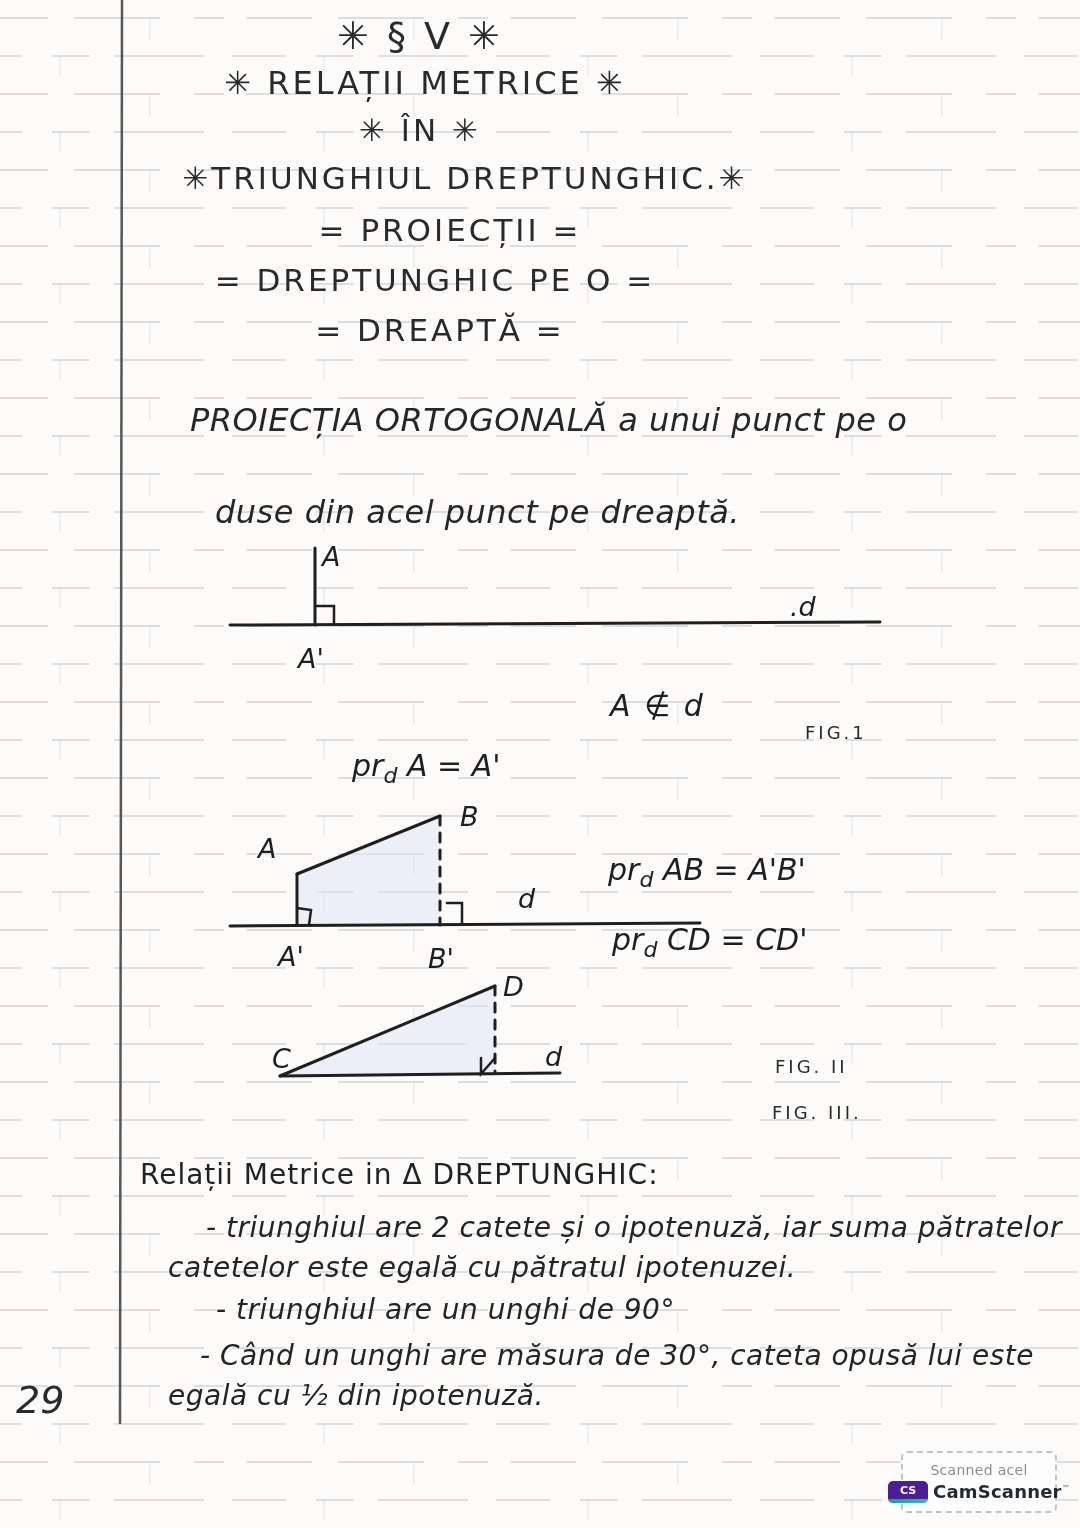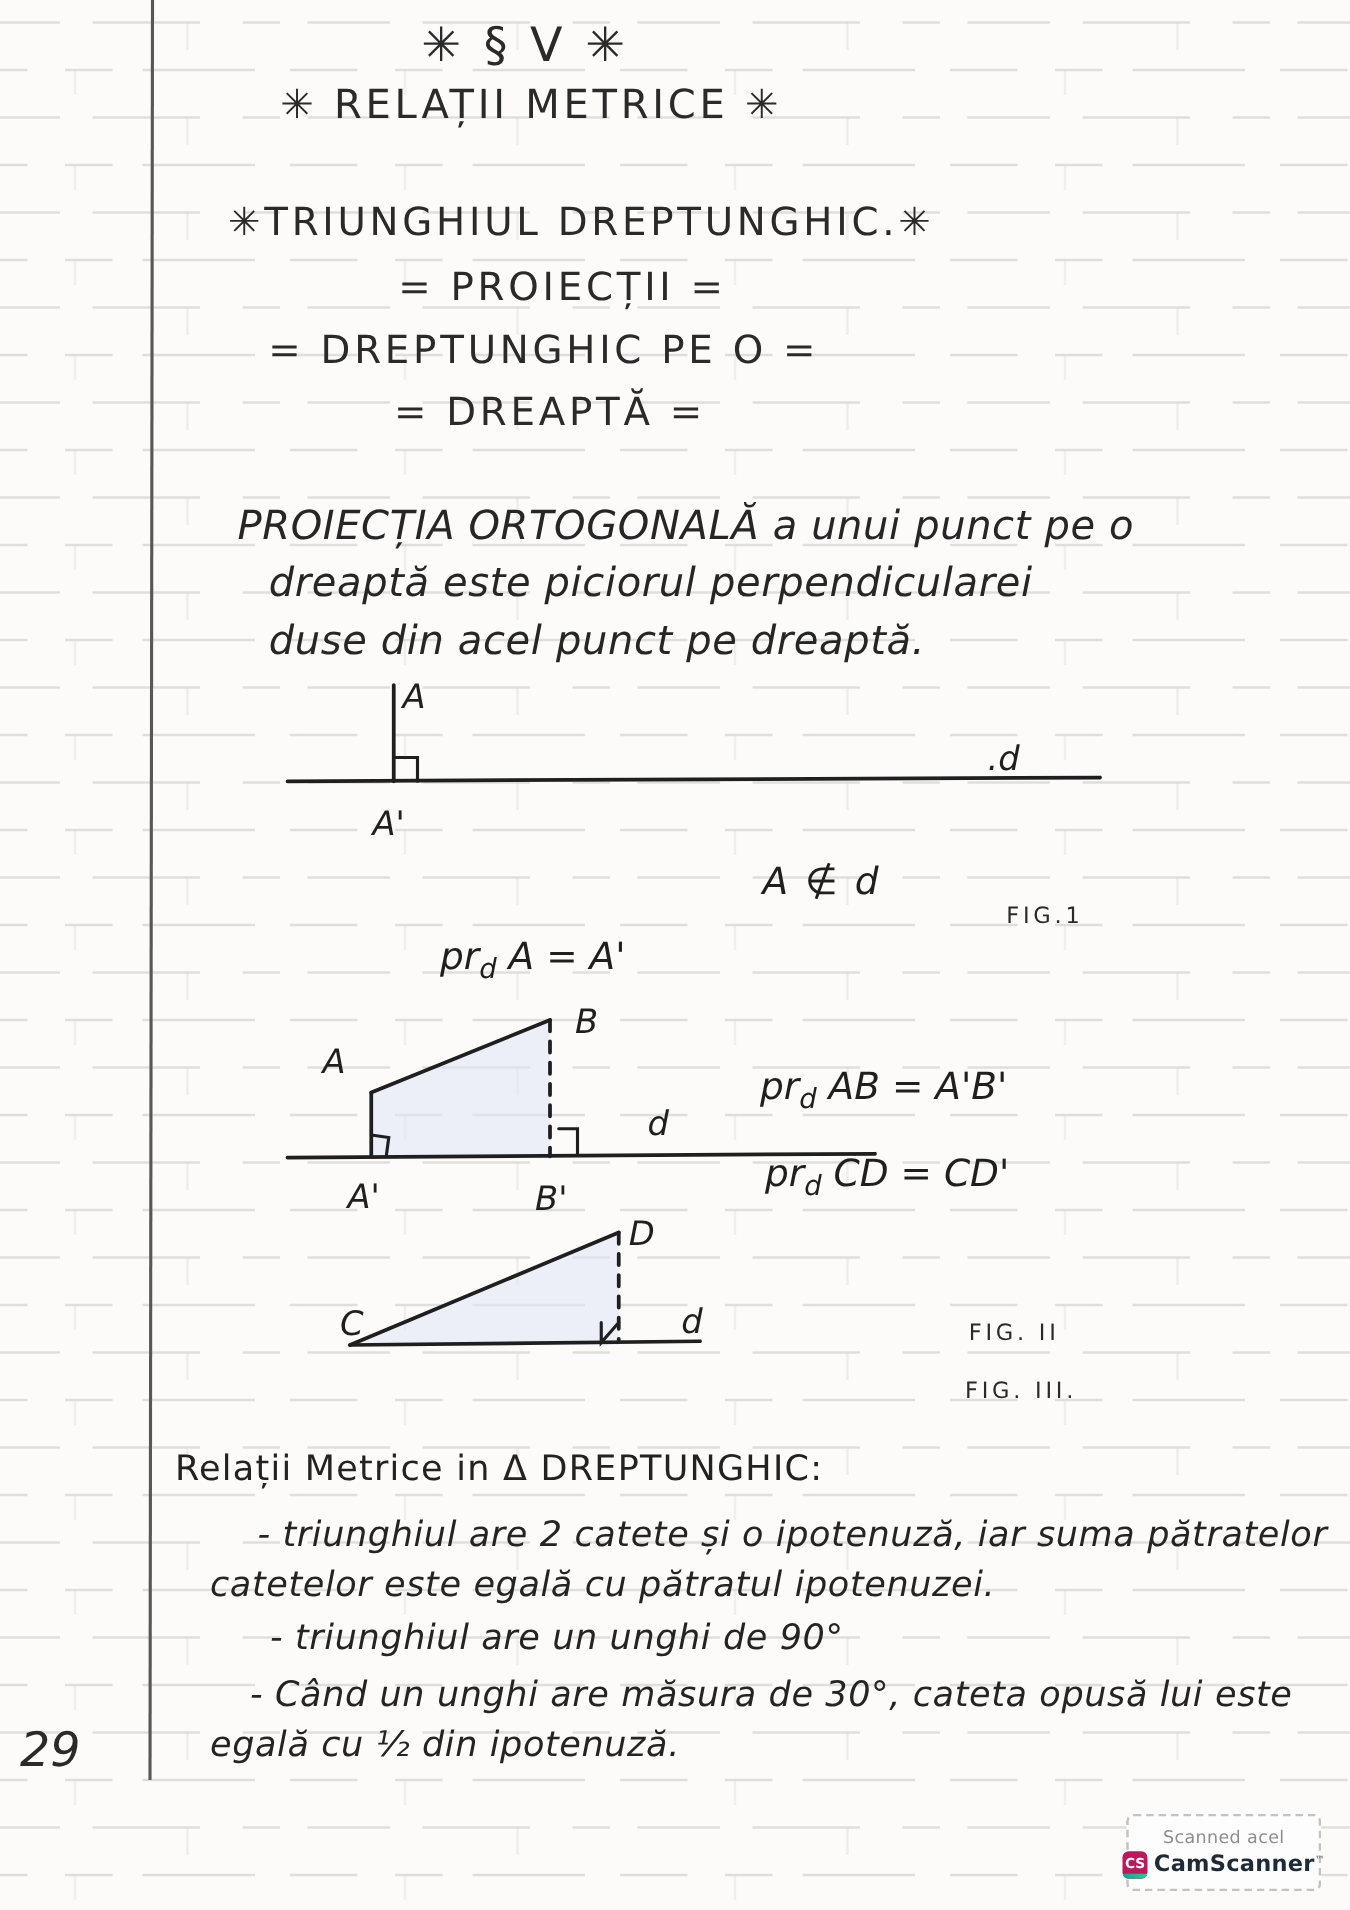--- a/index.html
+++ b/index.html
@@ -32,21 +32,21 @@
   .fig-label{font-size:27px;font-style:italic;fill:#1f1f1f;}
   
   .badge{
     position:absolute;left:901px;top:1451px;width:152px;height:58px;
     background:#fdfdfd;border:2px dashed #c3c3c3;border-radius:6px;
     display:flex;flex-direction:column;align-items:center;justify-content:center;gap:3px;
   }
   .badge-top{font-size:14px;color:#8e8e8e;letter-spacing:.3px;}
   .badge-row{display:flex;align-items:center;gap:5px;}
   .cs-icon{
-    width:20px;height:22px;border-radius:5px;background:#be185d;position:relative;
+    width:40px;height:22px;border-radius:5px;background:#4c1d95;position:relative;
     display:flex;align-items:center;justify-content:center;overflow:hidden;
   }
   .cs-icon span{color:#fff;font-size:11px;font-weight:bold;letter-spacing:0;line-height:1;margin-top:-2px;}
   .cs-icon::after{
     content:"";position:absolute;left:0;right:0;bottom:0;height:4px;
     background:linear-gradient(90deg,#0ea78d,#2bc79c);
   }
   .badge-name{font-size:18px;font-weight:600;color:#1e2b37;letter-spacing:.2px;}
   .badge-tm{font-size:8px;color:#888;vertical-align:super;}
 </style>
@@ -63,27 +63,27 @@
         <line x1="150" y1="18" x2="150" y2="40" stroke="#d4d4d4" stroke-width="2" opacity="0.35"></line>
         <line x1="60" y1="56" x2="60" y2="76" stroke="#d4d4d4" stroke-width="2" opacity="0.3"></line>
       </pattern>
     </defs>
     <rect x="0" y="0" width="1080" height="1528" fill="url(#bricks)"></rect>
     <line x1="122" y1="0" x2="120" y2="1424" stroke="#575757" stroke-width="2.5"></line>
   </svg>
 
   <div class="abs hprint" style="left:240px;top:14px;width:360px;font-size:38px;">✳ § V ✳</div>
   <div class="abs hprint" style="left:200px;top:64px;width:450px;font-size:32px;">✳ RELAȚII METRICE ✳</div>
+  <div class="abs hprint" style="left:240px;top:112px;width:360px;font-size:31px;">✳ ÎN ✳</div>
   <div class="abs hprint" style="left:160px;top:160px;width:610px;font-size:31px;">✳TRIUNGHIUL DREPTUNGHIC.✳</div>
   <div class="abs hprint" style="left:250px;top:212px;width:400px;font-size:31px;">= PROIECȚII =</div>
   <div class="abs hprint" style="left:195px;top:262px;width:480px;font-size:31px;">= DREPTUNGHIC PE O =</div>
   <div class="abs hprint" style="left:245px;top:312px;width:390px;font-size:31px;">= DREAPTĂ =</div>
 
   <div class="abs hcur def-line" style="left:190px;top:398px;">PROIECȚIA ORTOGONALĂ a unui punct pe o</div>
-  <div class="abs hcur def-line" style="left:215px;top:444px;">dreaptă este piciorul perpendicularei</div>
   <div class="abs hcur def-line" style="left:215px;top:490px;">duse din acel punct pe dreaptă.</div>
 
   <svg class="abs" style="left:0;top:0;" width="1080" height="1528" viewBox="0 0 1080 1528">
 
     <g stroke="#1f1f1f" stroke-width="3" fill="none" stroke-linecap="round">
       <line x1="230" y1="625" x2="880" y2="622"></line>
       <line x1="315" y1="548" x2="315" y2="625"></line>
       <polyline points="315,606 334,606 334,625" stroke-width="2.5"></polyline>
     </g>
     <text class="fig-label" x="322" y="566">A</text>

